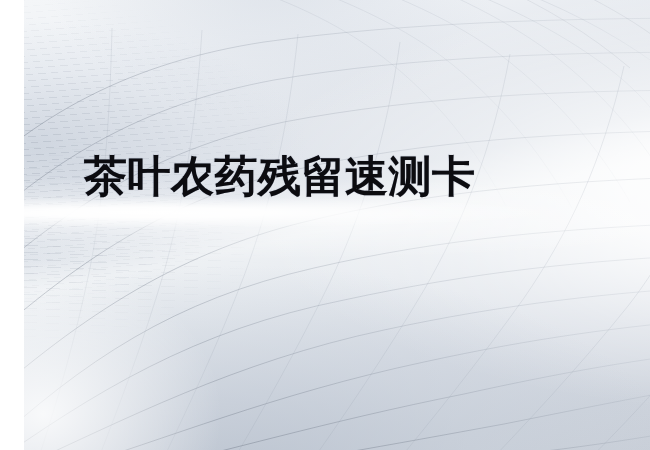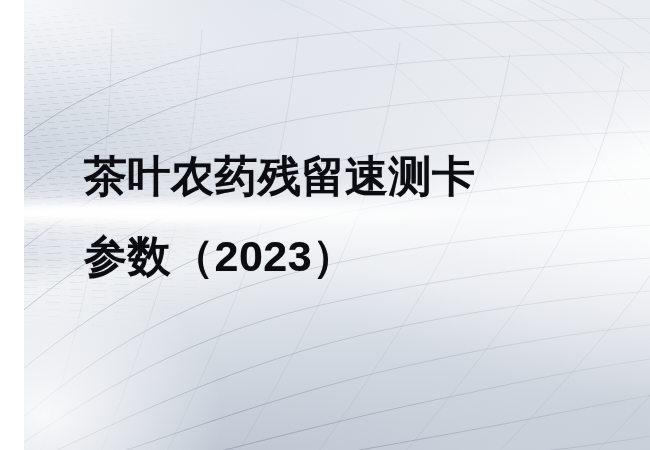--- a/index.html
+++ b/index.html
@@ -219,16 +219,15 @@
         <path d="M 520,-24 C 572,-2 620,26 650,52"></path>
       </g>
     </svg>
   </div>
 
   <div class="bg-layer bg-panel-bl"></div>
   <div class="bg-layer bg-glow"></div>
 
   <div class="title-block">
     <div class="title-line">茶叶农药残留速测卡</div>
-    <div class="title-line">参数（2023）</div>
   </div>
 
 </div>
 
 </body></html>

